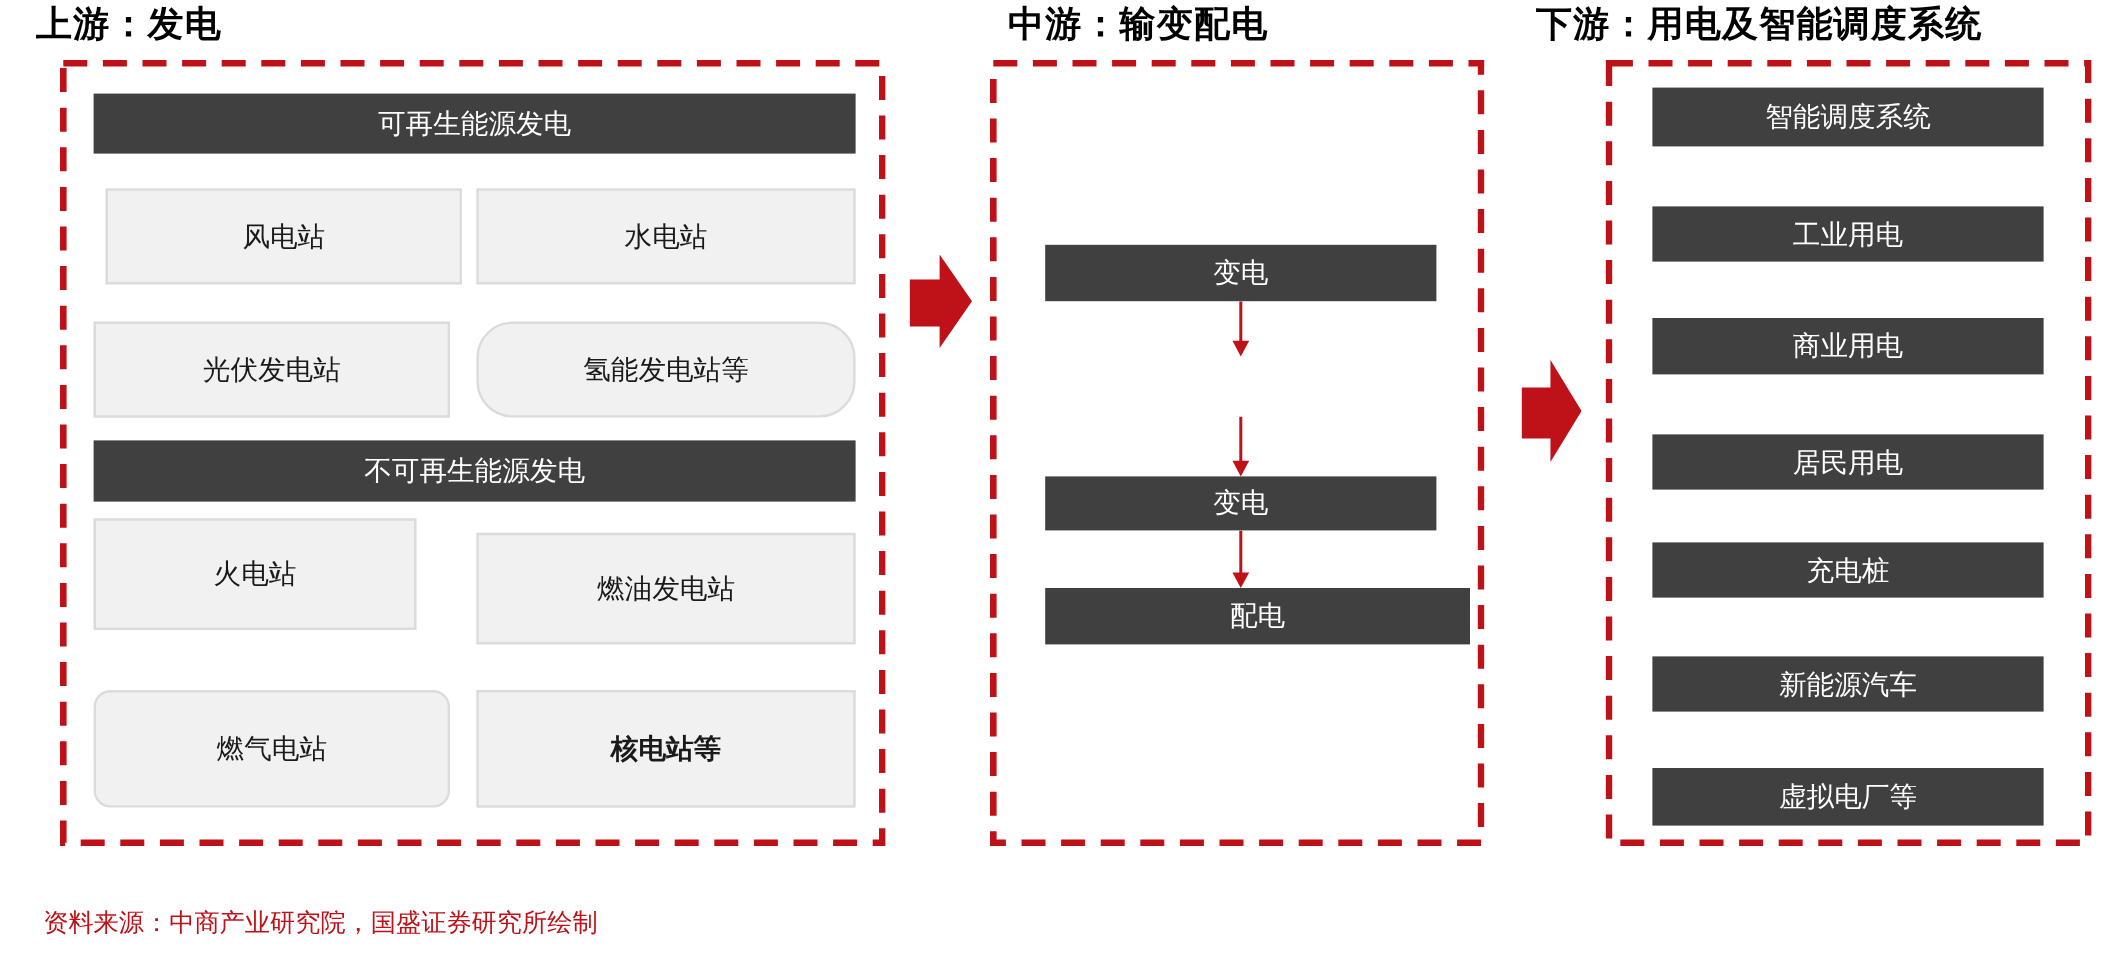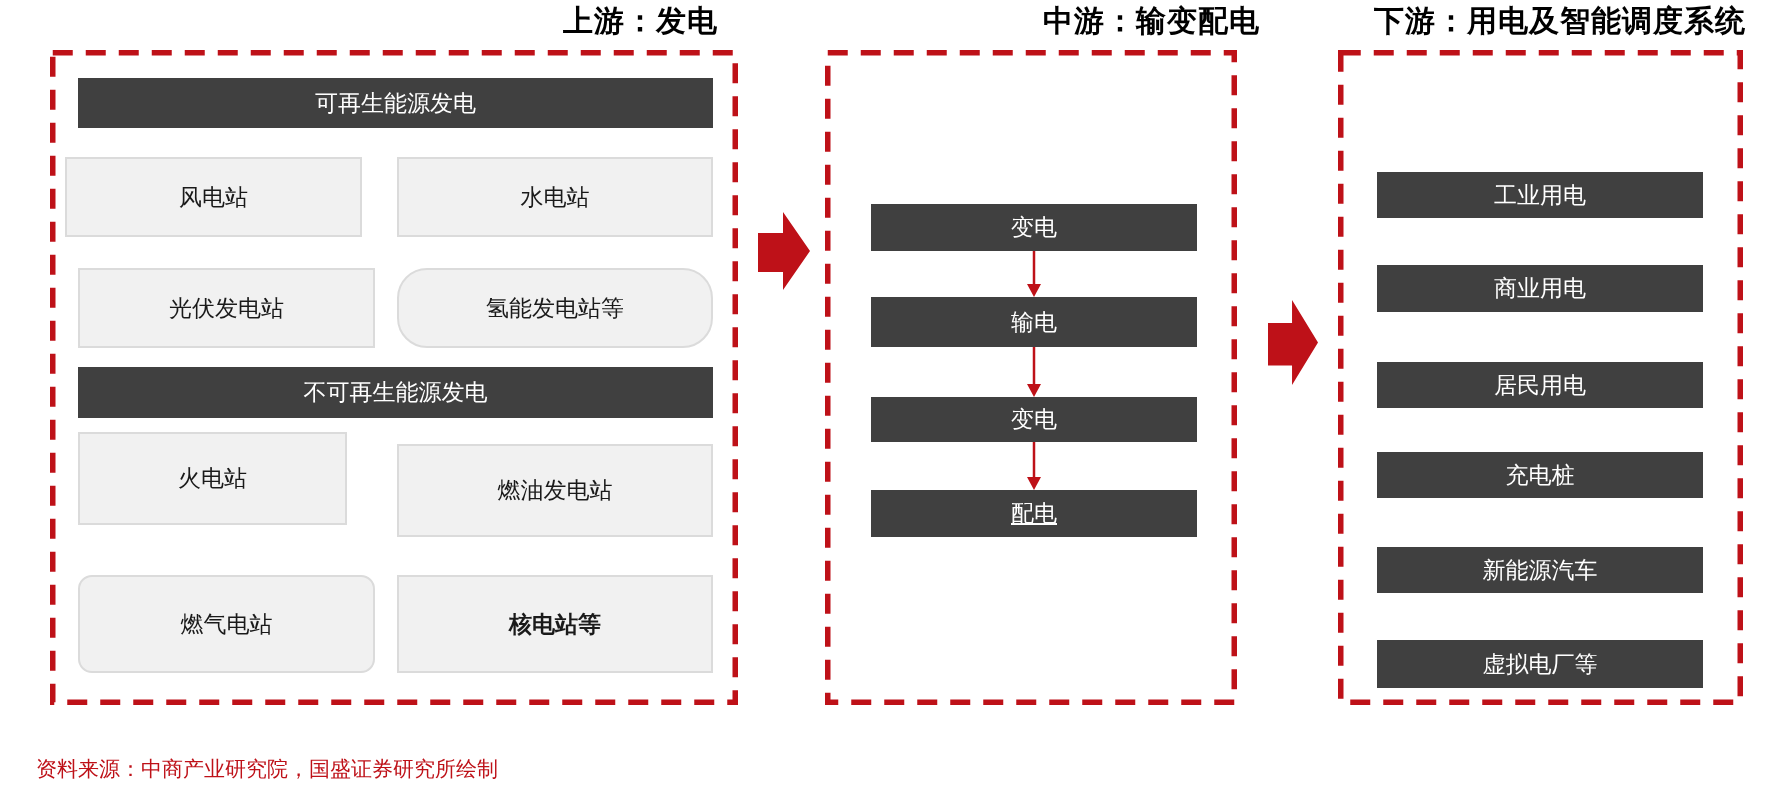--- a/index.html
+++ b/index.html
@@ -13,21 +13,21 @@
     height: 804px;
     background: #ffffff;
     font-family: "Liberation Sans", "DejaVu Sans", sans-serif;
     overflow: hidden;
   }
   .col-title {
     position: absolute;
     top: 2px;
     height: 38px;
     line-height: 38px;
-    text-align: right;
+    text-align: left;
     font-size: 30px;
     font-weight: bold;
     color: #000000;
     letter-spacing: 1px;
     white-space: nowrap;
   }
   .dashed-box {
     position: absolute;
     top: 50px;
     height: 655px;
@@ -88,42 +88,41 @@
   </div>
 
   <div class="dashed-box" style="left:1338px; width:405px;">
     <svg width="405" height="655">
       <rect x="2.75" y="2.75" width="399.5" height="649.5" fill="none" stroke="#BE1118" stroke-width="5.5" stroke-dasharray="20 13"></rect>
     </svg>
   </div>
 
   <div class="red-bar" style="left:78px; top:78px; width:635px; height:50px;">可再生能源发电</div>
 
-  <div class="grey-box" style="left:65px;  top:157px; width:297px; height:80px;">风电站</div>
+  <div class="grey-box" style="left:88px;  top:157px; width:297px; height:80px;">风电站</div>
   <div class="grey-box" style="left:397px; top:157px; width:316px; height:80px;">水电站</div>
   <div class="grey-box" style="left:78px;  top:268px; width:297px; height:80px;">光伏发电站</div>
   <div class="grey-box" style="left:397px; top:268px; width:316px; height:80px;border-radius:30px;">氢能发电站等</div>
 
   <div class="red-bar" style="left:78px; top:367px; width:635px; height:51px;">不可再生能源发电</div>
 
   <div class="grey-box" style="left:78px;  top:432px; width:269px; height:93px;">火电站</div>
   <div class="grey-box" style="left:397px; top:444px; width:316px; height:93px;">燃油发电站</div>
   <div class="grey-box" style="left:78px;  top:575px; width:297px; height:98px;border-radius:14px;">燃气电站</div>
   <div class="grey-box" style="left:397px; top:575px; width:316px; height:98px;font-weight:bold;">核电站等</div>
 
   <div class="flow-arrow" style="left:758px; top:212px; width:52px; height:78px;">
     <svg width="52" height="78" viewBox="0 0 52 78" preserveAspectRatio="none">
       <polygon points="0,21 25,21 25,0 52,39 25,78 25,60 0,60" fill="#BE1118"></polygon>
     </svg>
   </div>
 
   <div class="red-bar" style="left:871px; top:204px; width:326px; height:47px;">变电</div>
-  <div class="red-bar" style="left:871px; top:297px; width:326px; height:50px;">输电</div>
   <div class="red-bar" style="left:871px; top:397px; width:326px; height:45px;">变电</div>
-  <div class="red-bar" style="left:871px; top:490px; width:326px; height:47px;text-decoration:underline;">配电</div>
+  <div class="red-bar" style="left:871px; top:490px; width:354px; height:47px;">配电</div>
 
   <div class="down-arrow" style="left:1026px; top:251px;">
     <svg width="16" height="46" viewBox="0 0 16 46">
       <line x1="8" y1="0" x2="8" y2="34" stroke="#BE1118" stroke-width="2.5"></line>
       <polygon points="1,33 15,33 8,46" fill="#BE1118"></polygon>
     </svg>
   </div>
   <div class="down-arrow" style="left:1026px; top:347px;">
     <svg width="16" height="50" viewBox="0 0 16 50">
       <line x1="8" y1="0" x2="8" y2="38" stroke="#BE1118" stroke-width="2.5"></line>
@@ -136,20 +135,21 @@
       <polygon points="1,35 15,35 8,48" fill="#BE1118"></polygon>
     </svg>
   </div>
 
   <div class="flow-arrow" style="left:1268px; top:300px; width:50px; height:85px;">
     <svg width="50" height="85" viewBox="0 0 52 78" preserveAspectRatio="none">
       <polygon points="0,21 25,21 25,0 52,39 25,78 25,60 0,60" fill="#BE1118"></polygon>
     </svg>
   </div>
 
+  <div class="red-bar" style="left:1377px; top:73px;  width:326px; height:49px;">智能调度系统</div>
   <div class="red-bar" style="left:1377px; top:172px; width:326px; height:46px;">工业用电</div>
   <div class="red-bar" style="left:1377px; top:265px; width:326px; height:47px;">商业用电</div>
   <div class="red-bar" style="left:1377px; top:362px; width:326px; height:46px;">居民用电</div>
   <div class="red-bar" style="left:1377px; top:452px; width:326px; height:46px;">充电桩</div>
   <div class="red-bar" style="left:1377px; top:547px; width:326px; height:46px;">新能源汽车</div>
   <div class="red-bar" style="left:1377px; top:640px; width:326px; height:48px;">虚拟电厂等</div>
 
   <div class="source-note">资料来源：中商产业研究院，国盛证券研究所绘制</div>
 
 </div>

